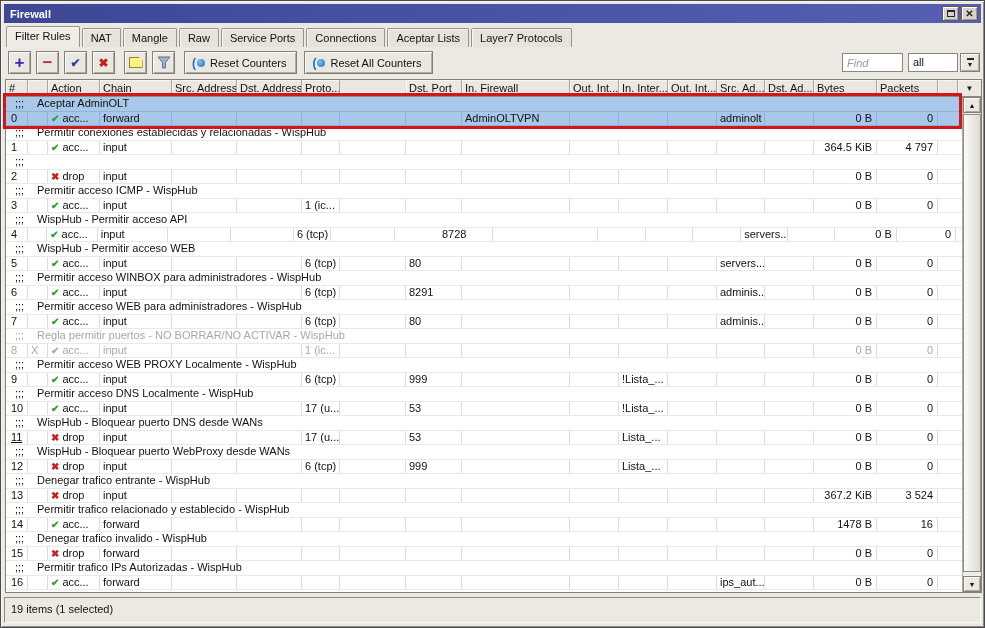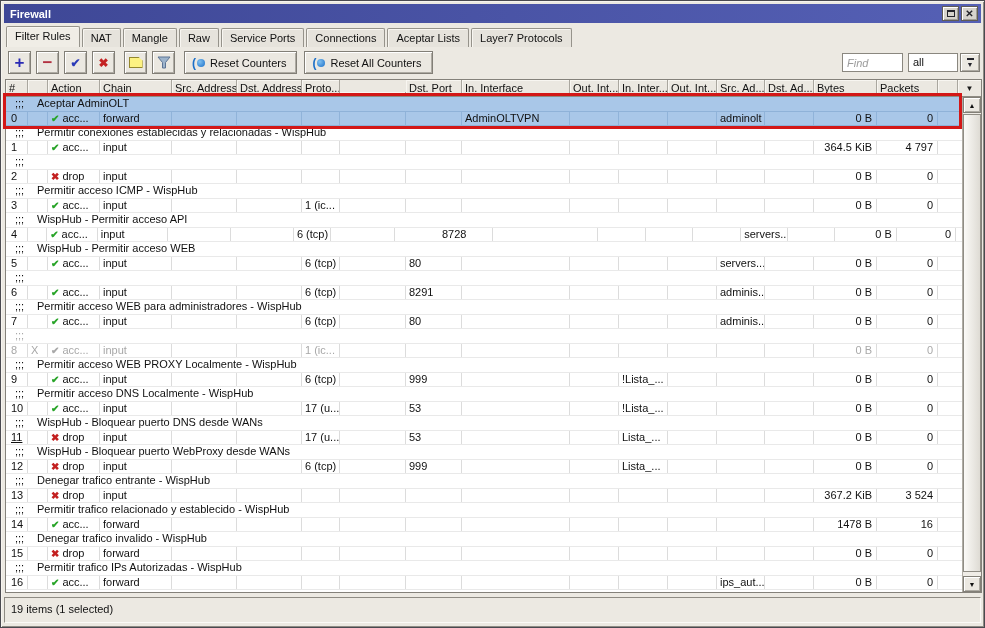--- a/index.html
+++ b/index.html
@@ -173,21 +173,21 @@
     <div class="lheader">
         <div class="hcell" style="width: 22px;">#</div>
         <div class="hcell" style="width: 20px;"></div>
         <div class="hcell" style="width: 52px;">Action</div>
         <div class="hcell" style="width: 72px;">Chain</div>
         <div class="hcell" style="width: 65px;">Src. Address</div>
         <div class="hcell" style="width: 65px;">Dst. Address</div>
         <div class="hcell" style="width: 38px;">Proto...</div>
         <div class="hcell" style="width: 66px; margin-top: 12px;">Src. Port</div>
         <div class="hcell" style="width: 56px;">Dst. Port</div>
-        <div class="hcell" style="width: 108px;">In. Interface</div>
+        <div class="hcell" style="width: 108px;">In. Firewall</div>
         <div class="hcell" style="width: 49px;">Out. Int...</div>
         <div class="hcell" style="width: 49px;">In. Inter...</div>
         <div class="hcell" style="width: 49px;">Out. Int...</div>
         <div class="hcell" style="width: 48px;">Src. Ad...</div>
         <div class="hcell" style="width: 49px;">Dst. Ad...</div>
         <div class="hcell" style="width: 63px;">Bytes</div>
         <div class="hcell" style="width: 61px;">Packets</div>
         <div class="hcell spacer"></div>
       </div>
     <div class="hmenu-btn">
@@ -332,20 +332,21 @@
           <div class="cell" style="width: 49px;"></div>
           <div class="cell" style="width: 49px;"></div>
           <div class="cell" style="width: 48px;">servers...</div>
           <div class="cell" style="width: 49px;"></div>
           <div class="cell r" style="width: 63px;">0 B</div>
           <div class="cell r" style="width: 61px;">0</div>
           <div class="cell spacer"></div>
         </div>
         <div class="row comment">
           <span class="ccm">;;;</span>
+          <span>Permitir acceso WINBOX para administradores - WispHub</span>
         </div>
         <div class="row rule">
           <div class="cell numcol" style="width: 22px;">6</div>
           <div class="cell" style="width: 20px;"></div>
           <div class="cell" style="width: 52px;"><span class="aicon accept">✔</span>acc...</div>
           <div class="cell" style="width: 72px;">input</div>
           <div class="cell" style="width: 65px;"></div>
           <div class="cell" style="width: 65px;"></div>
           <div class="cell" style="width: 38px;">6 (tcp)</div>
           <div class="cell" style="width: 66px;"></div>
@@ -379,20 +380,21 @@
           <div class="cell" style="width: 49px;"></div>
           <div class="cell" style="width: 49px;"></div>
           <div class="cell" style="width: 48px;">adminis...</div>
           <div class="cell" style="width: 49px;"></div>
           <div class="cell r" style="width: 63px;">0 B</div>
           <div class="cell r" style="width: 61px;">0</div>
           <div class="cell spacer"></div>
         </div>
         <div class="row comment disabled">
           <span class="ccm">;;;</span>
+          <span>Regla permitir puertos - NO BORRAR/NO ACTIVAR - WispHub</span>
         </div>
         <div class="row rule disabled">
           <div class="cell numcol" style="width: 22px;">8</div>
           <div class="cell" style="width: 20px;">X</div>
           <div class="cell" style="width: 52px;"><span class="aicon accept">✔</span>acc...</div>
           <div class="cell" style="width: 72px;">input</div>
           <div class="cell" style="width: 65px;"></div>
           <div class="cell" style="width: 65px;"></div>
           <div class="cell" style="width: 38px;">1 (ic...</div>
           <div class="cell" style="width: 66px;"></div>

